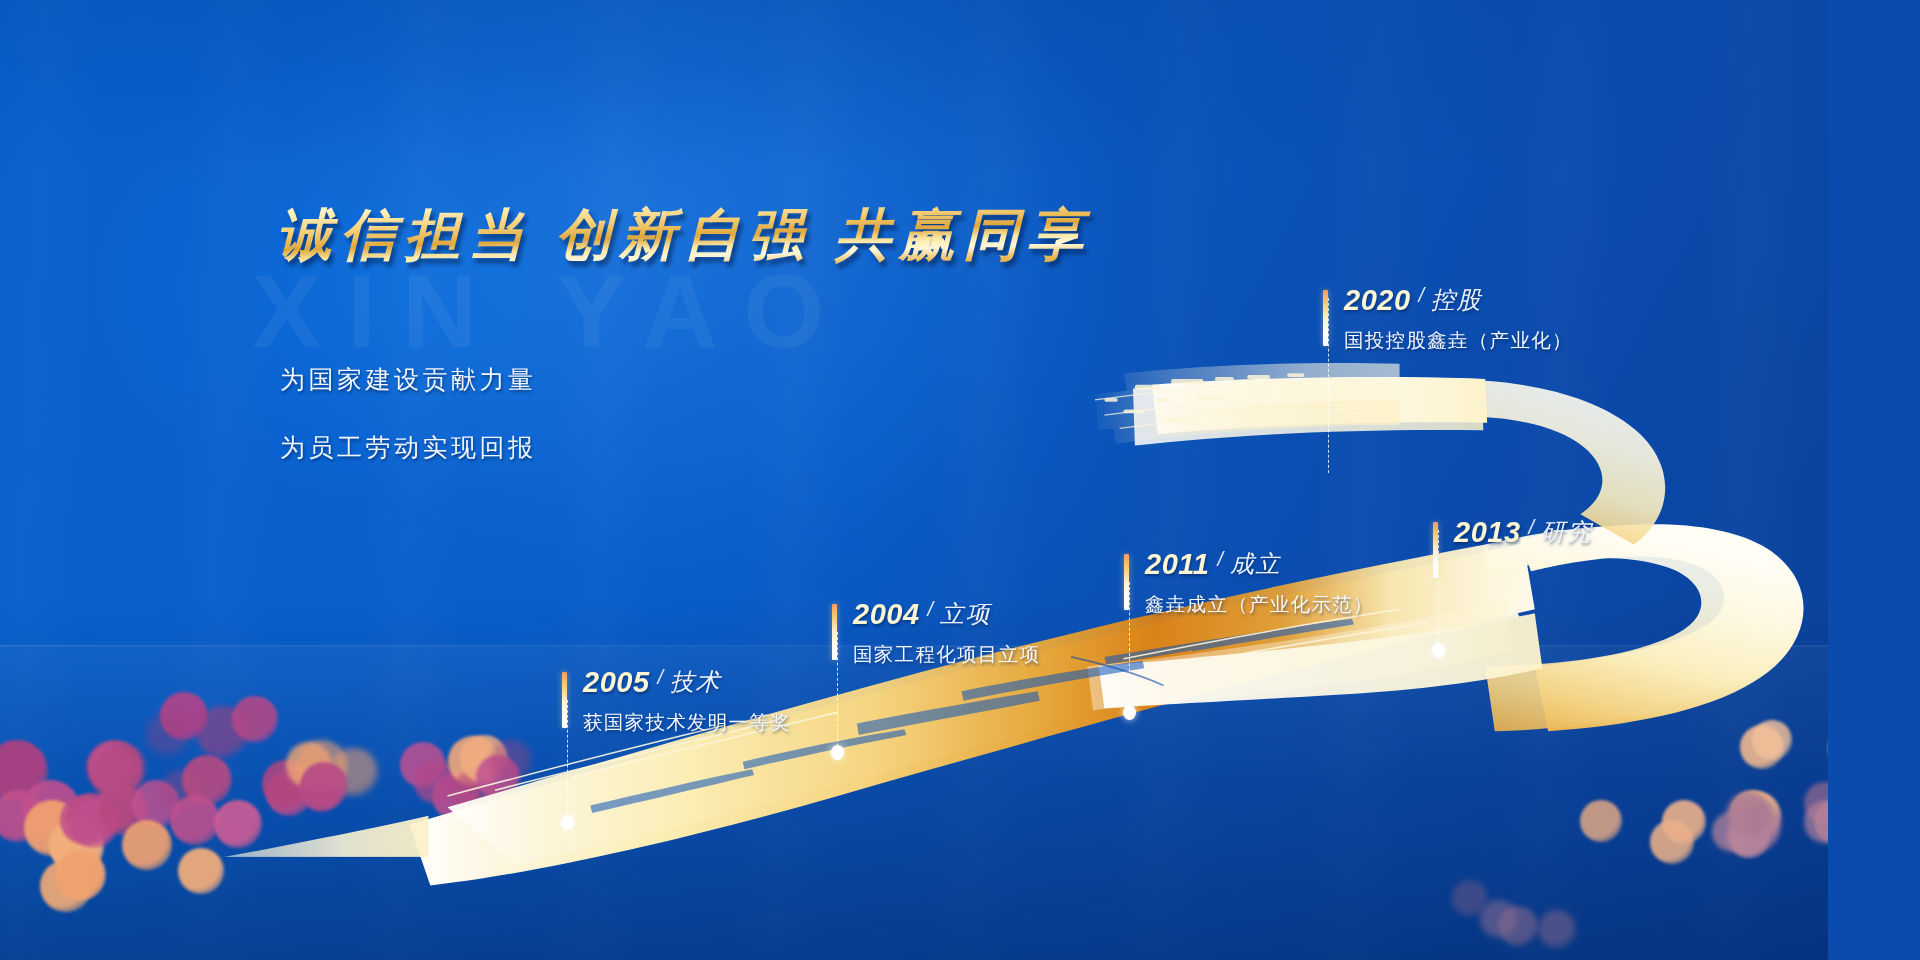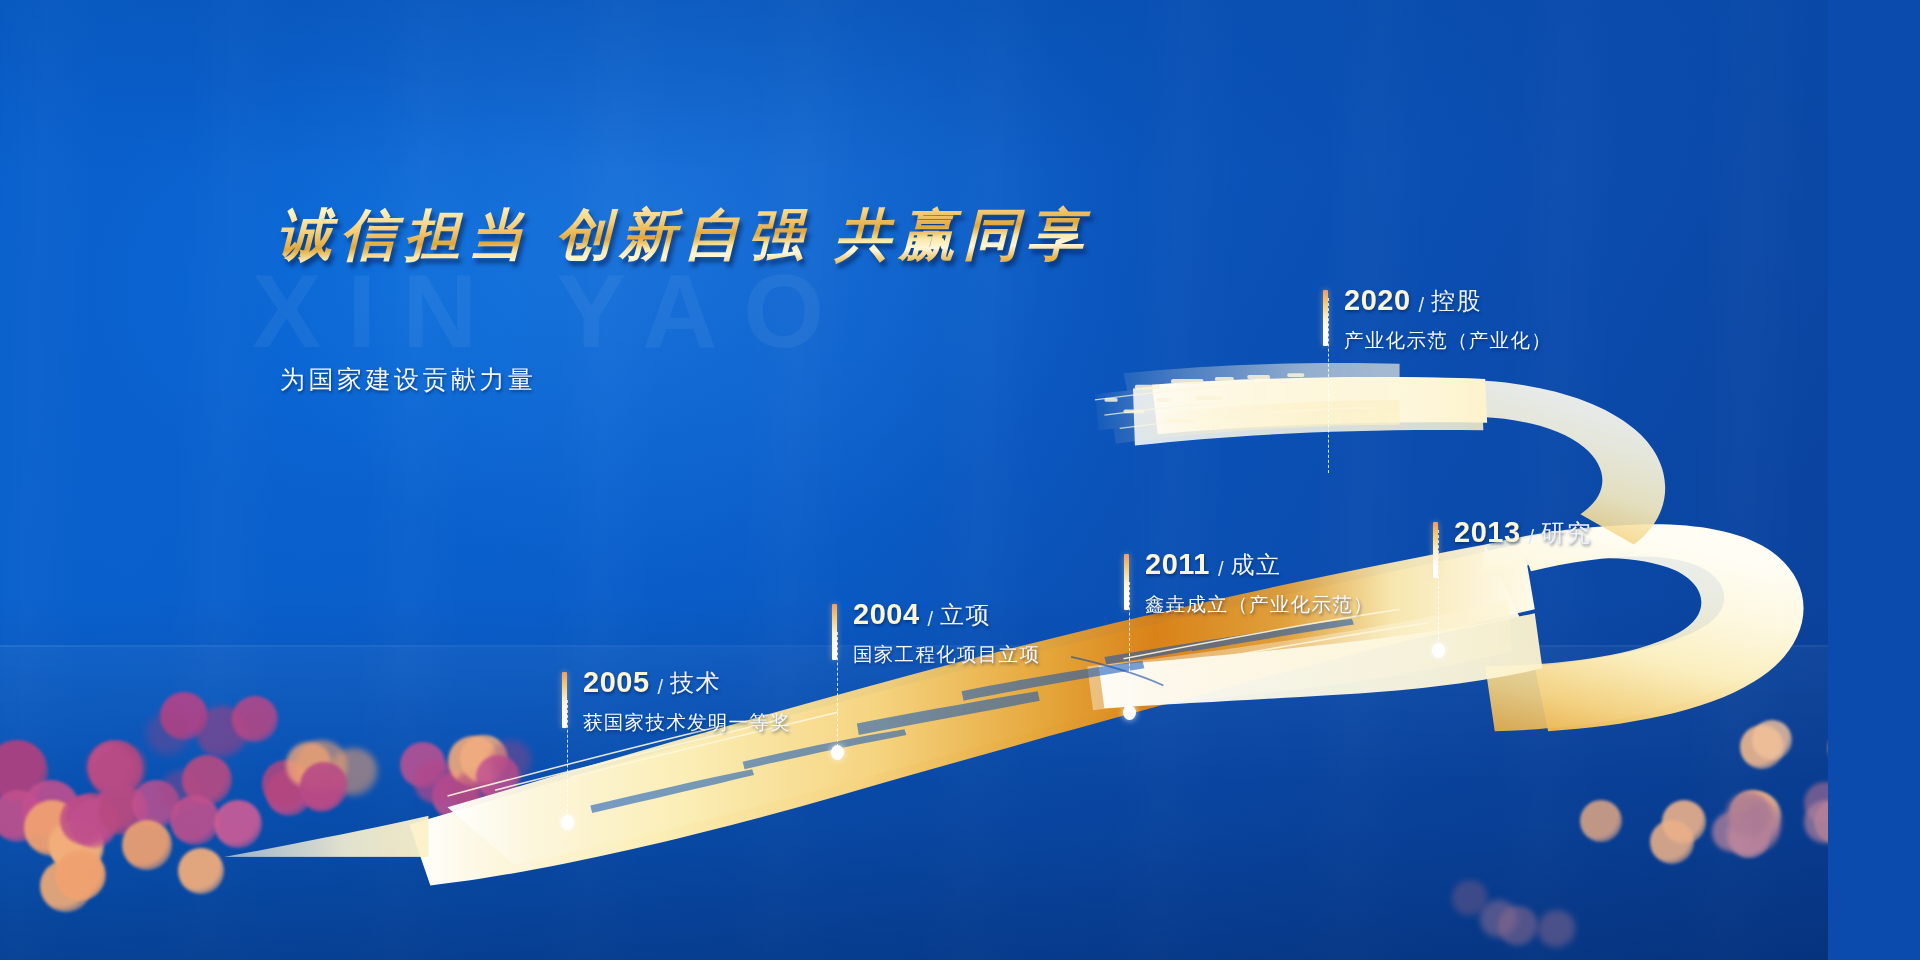--- a/index.html
+++ b/index.html
@@ -106,21 +106,21 @@
   
   .marker{ position:absolute; }
   .marker .bar{
     position:absolute; left:0; top:0;
     width:5px; height:56px;
     border-radius:1px;
     background:linear-gradient(180deg,#f79a63 0%,#f7c86f 22%,#fdf3cf 52%,#ffffff 78%,#ffffff 100%);
     box-shadow:0 0 6px rgba(255,220,160,.45);
   }
   .marker .txt{ position:absolute; left:21px; top:-6px; white-space:nowrap; }
-  .marker .yr-row{ display:flex; align-items:flex-end; }
+  .marker .yr-row{ display:flex; align-items:flex-start;font-style:italic; }
   .marker .year{
     font-size:29px; font-weight:700; letter-spacing:.5px;
     color:#fdf6d4;
     text-shadow:1px 2px 3px rgba(3,28,76,.55);
   }
   .marker .slash{
     font-size:20px; color:#dfe8f7; margin:0 7px 0 8px; font-weight:400;
   }
   .marker .cat{
     font-size:24px; color:#eef3fb; letter-spacing:1.5px; font-weight:400;
@@ -437,20 +437,21 @@
 
     <path d="M 1125,690 C 1170,700 1200,710 1222,720" stroke="#0d4aa8" stroke-width="2" fill="none" opacity="0.6"></path>
   </svg>
 
   <div class="watermark">XIN YAO</div>
 
   <div class="slogan">诚信担当 创新自强 共赢同享</div>
 
   <div class="sub-list">
     <div class="sub-line">为国家建设贡献力量</div>
+    <div class="sub-line">为员工劳动实现回报</div>
   </div>
 
   <div class="leader" style="left:567px;  top:700px;  height:122px;"></div>
   <div class="leader-dot" style="left:561px;  top:815px;"></div>
 
   <div class="leader" style="left:837px;  top:632px;  height:120px;"></div>
   <div class="leader-dot" style="left:831px;  top:745px;"></div>
 
   <div class="leader" style="left:1129px; top:582px;  height:130px;"></div>
   <div class="leader-dot" style="left:1123px; top:705px;"></div>
@@ -508,17 +509,17 @@
   </div>
 
   <div class="marker" style="left:1323px; top:290px;">
     <div class="bar"></div>
     <div class="txt">
       <div class="yr-row">
         <span class="year">2020</span>
         <span class="slash">/</span>
         <span class="cat">控股</span>
       </div>
-      <div class="desc">产业化示范（产业化）</div>
+      <div class="desc">国投控股鑫垚（产业化）</div>
     </div>
   </div>
 
 </div>
 
 </body></html>

